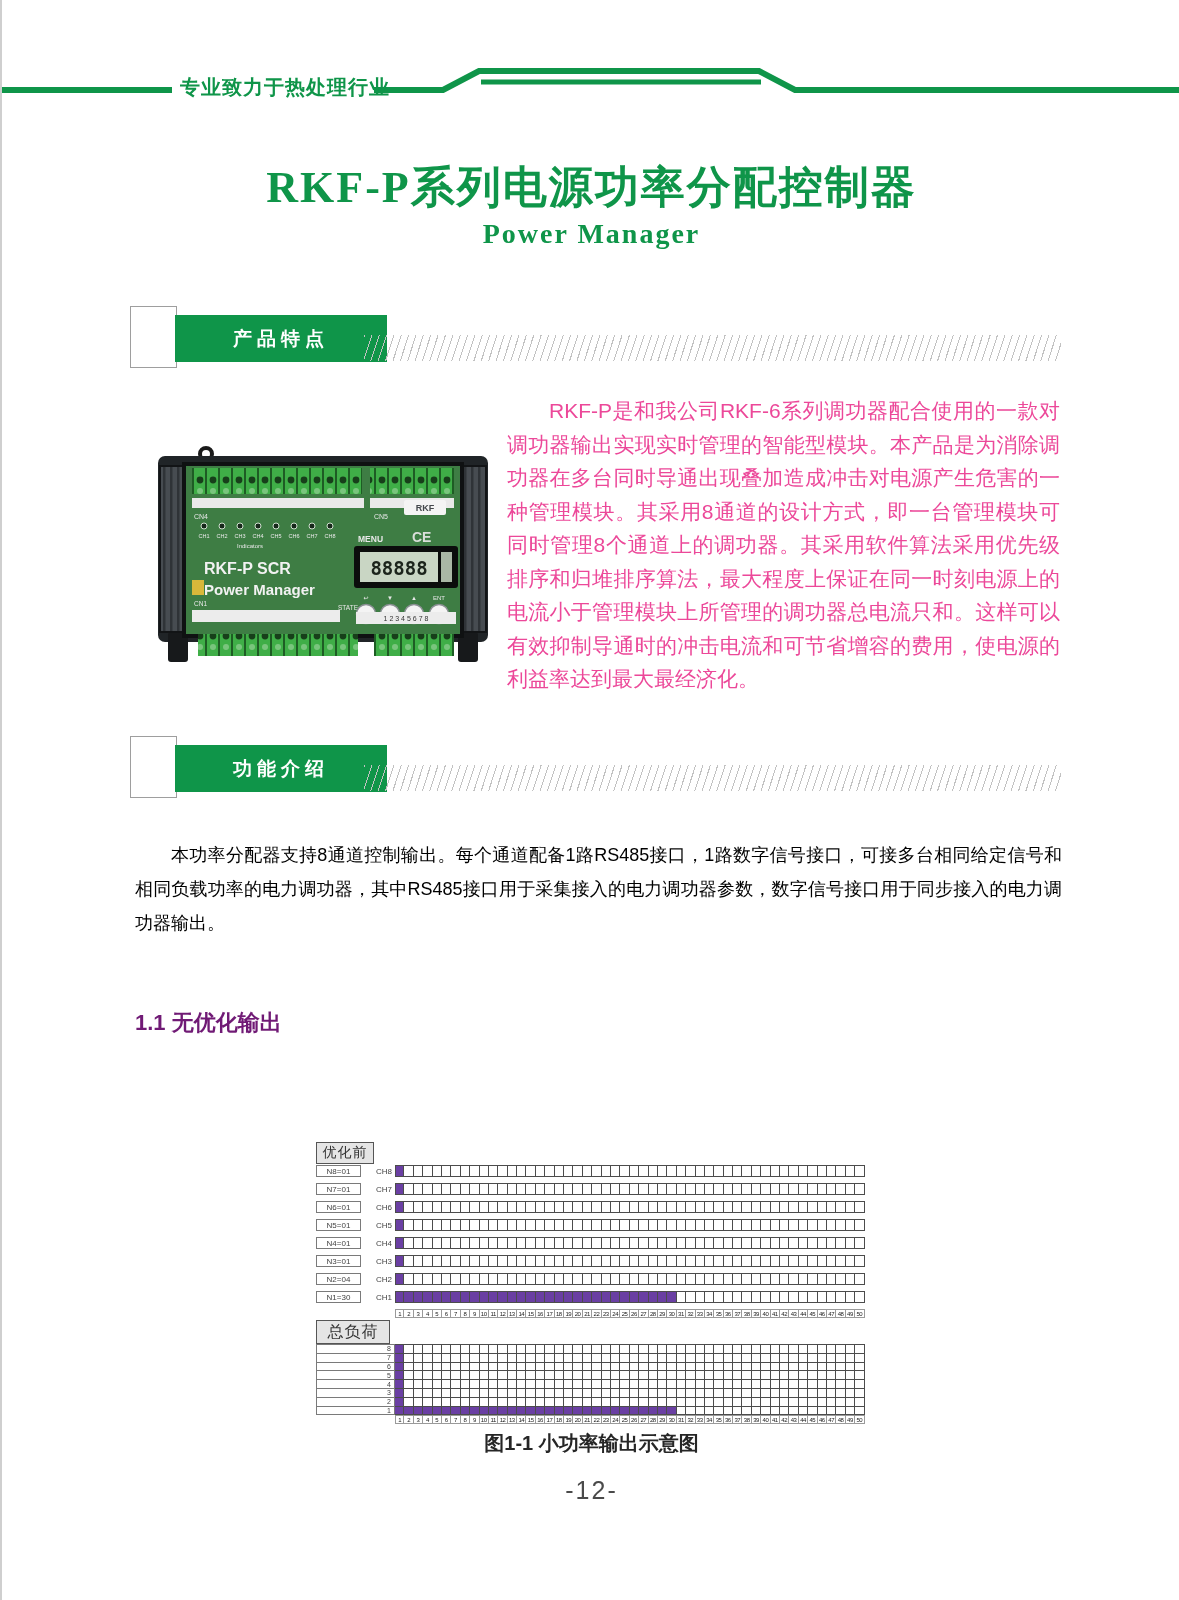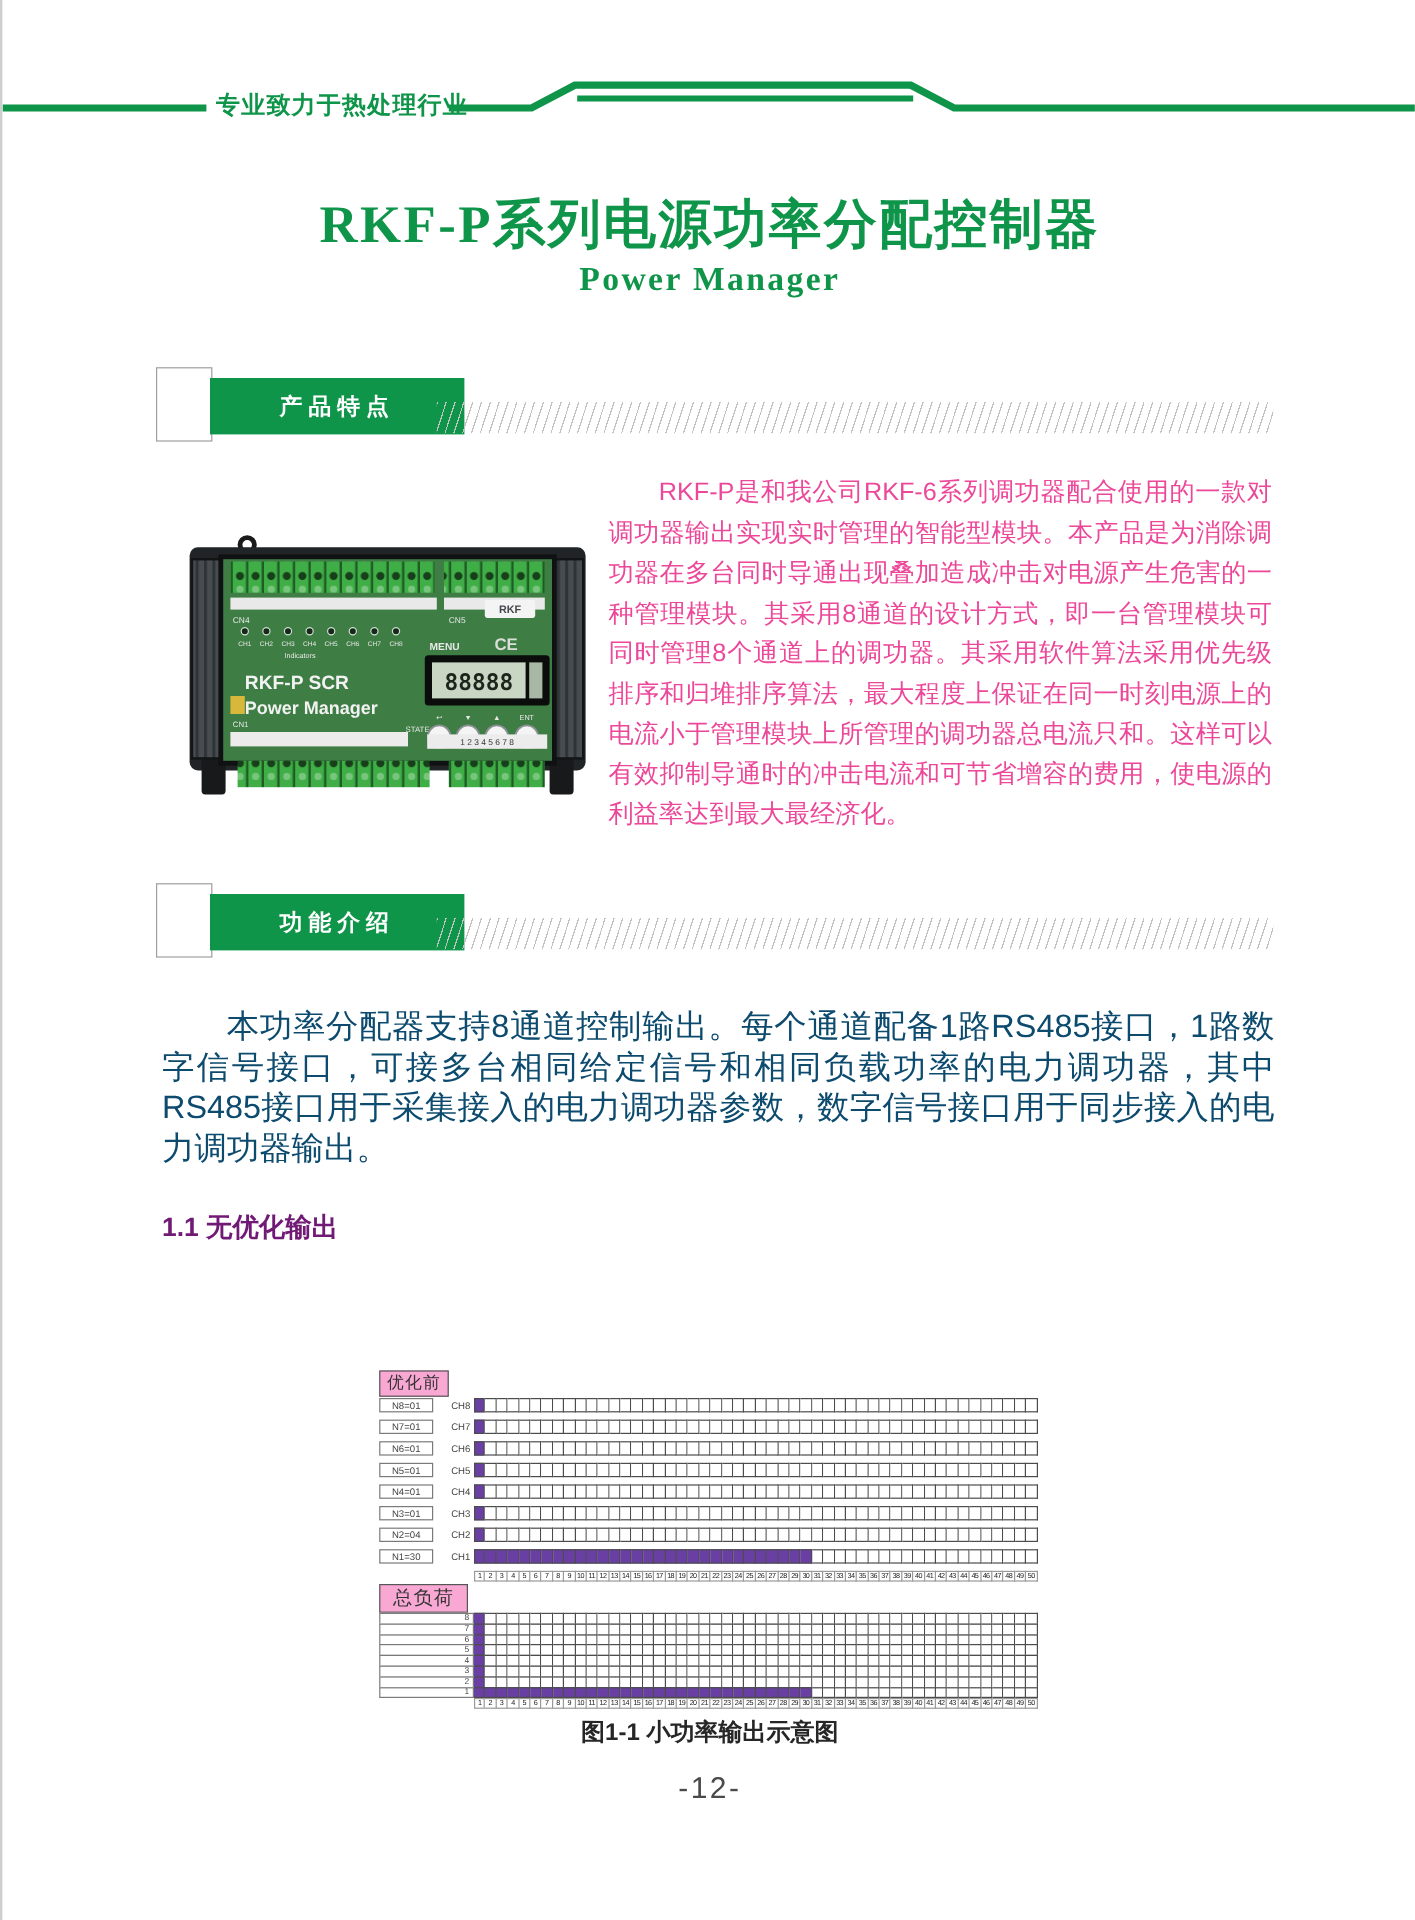--- a/index.html
+++ b/index.html
@@ -36,37 +36,37 @@
     letter-spacing:5px; display:flex; align-items:center; justify-content:center;margin-left:33px;}
   .sec-hatch{position:absolute; left:234px; top:29px; width:697px; height:26px;
     background:repeating-linear-gradient(108deg,#c2c2c2 0 1px,transparent 1px 7px);}
   
   .features-body{
     position:absolute; left:505px; top:394px; width:553px;
     font-size:21px; line-height:33.5px; text-align:justify; text-indent:2em; color:#ec4899;
   }
   .functions-body{
     position:absolute; left:133px; top:838px; width:927px;
-    font-size:27px; line-height:34px; text-align:justify; text-indent:2em; color:#0c4a6e;
+    font-size:18px; line-height:34px; text-align:justify; text-indent:2em; color:#000000;
   }
   .sub-heading{
     position:absolute; left:133px; top:1008px; font-size:22px; font-weight:bold; color:#701a75;
   }
   .sub-body{
     position:absolute; left:133px; top:1046px; width:931px;
     font-size:20.5px; line-height:31px; text-align:justify; text-indent:2em; color:#3c3c3c;
   }
   
   .photo{position:absolute; left:140px; top:420px; width:362px; height:265px;}
   
   .figure{position:absolute; left:314px; top:1142px; width:560px;}
   .fig-tag{
     width:56px; height:20px; border:1px solid #555; box-sizing:content-box;
     display:flex; align-items:center; justify-content:center;
-    font-size:14px; color:#333; letter-spacing:1px; background:#f9a8d4; margin-bottom:1px;
+    font-size:14px; color:#333; letter-spacing:1px; background:#e5e5e5; margin-bottom:1px;
   }
   .fig-tag.total{width:72px; height:22px; font-size:16px; margin:2px 0 0 0;}
   .ch-row{display:flex; height:12px; margin-bottom:6px; align-items:stretch;}
   .nlab{width:45px; border:1px solid #7a7a7a; box-sizing:border-box;
     font-size:8px; color:#444; display:flex; align-items:center; justify-content:center;}
   .chlab{width:34px; font-size:8px; color:#444; box-sizing:border-box;
     display:flex; align-items:center; justify-content:flex-end; padding-right:3px;}
   .strip{display:flex;}
   .cell{width:9.4px; box-sizing:border-box; background:#fff;
     border:1px solid #4c4c4c; border-left:none;}

